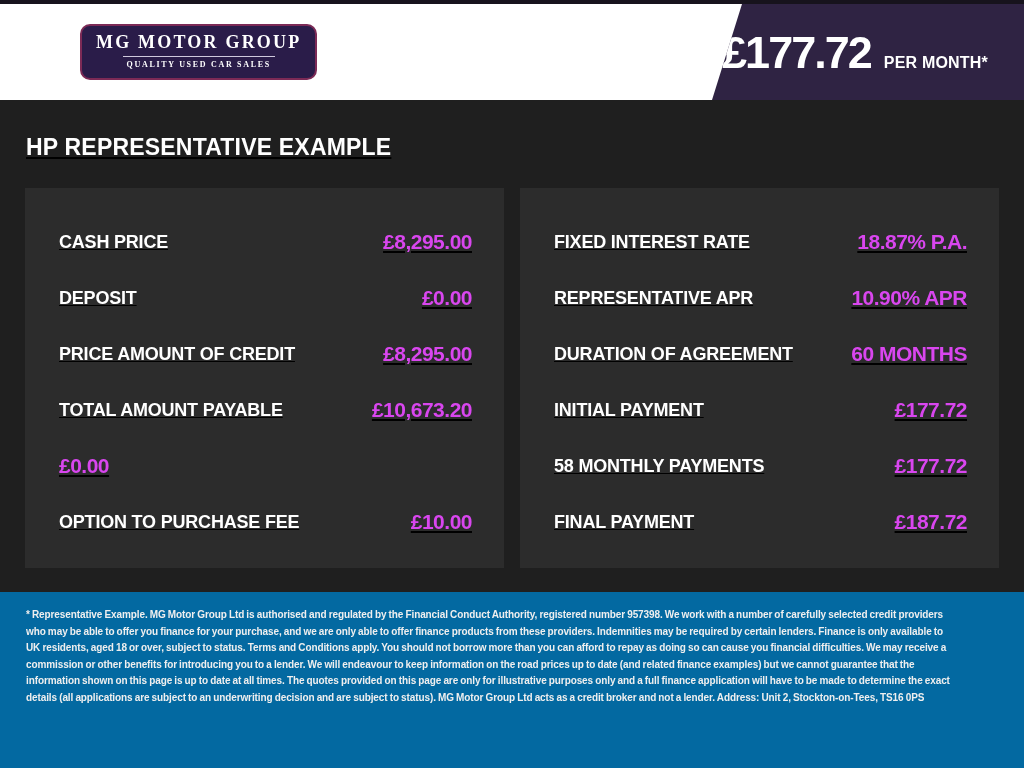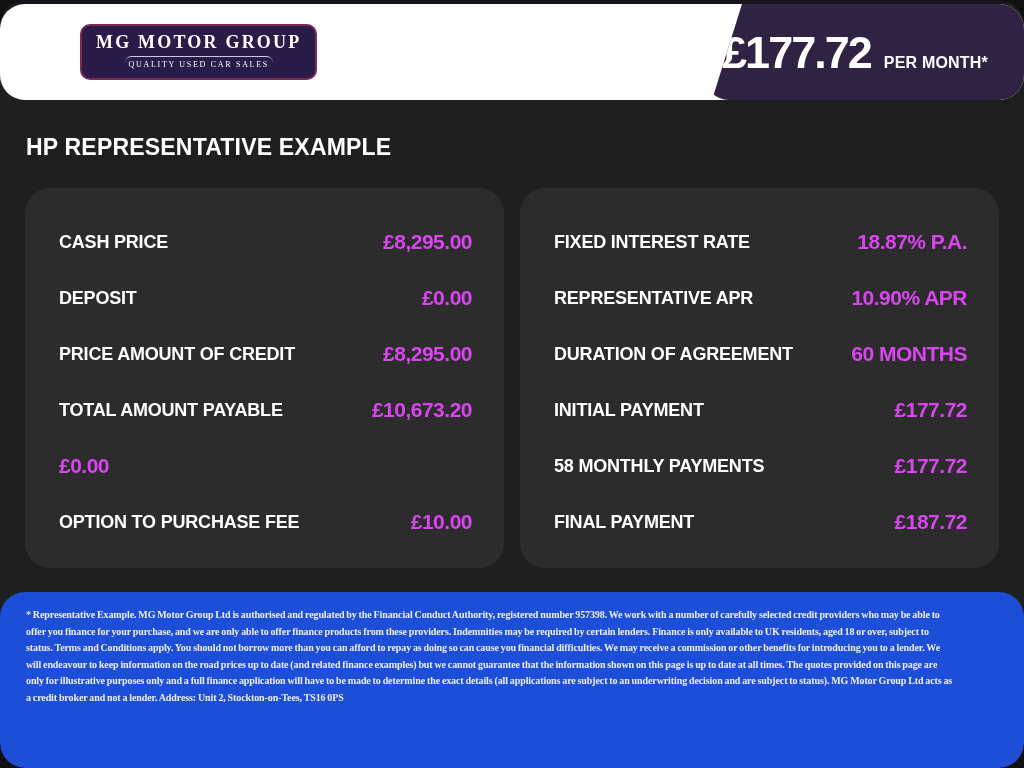--- a/index.html
+++ b/index.html
@@ -1,15 +1,15 @@
 <!DOCTYPE html>
 <html><head>
 <meta charset="utf-8">
 <style>
-  * { margin: 0; padding: 0; box-sizing: border-box; border-radius: 25px; }
+  * { margin: 0; padding: 0; box-sizing: border-box; }
   html, body { background: #111; }
   body { font-family: "Liberation Sans", sans-serif; }
 
   .page {
     width: 1024px; height: 768px;
     margin: 0 auto;
     background: #1f1f1f;
     display: flex; flex-direction: column;
     overflow: hidden;
     position: relative;
@@ -36,21 +36,21 @@
     font-family: "Liberation Serif", serif;
     font-weight: 700; font-size: 18px;
     letter-spacing: 2.2px; color: #ffffff;
     white-space: nowrap;
   }
   .logo-tagline {
     display: inline-block;
     border-top: 1px solid #cfc9dd;
     margin-top: 1px; padding: 3px 4px 0 4px;
     font-family: "Liberation Serif", serif;
-    font-weight: 400; font-size: 8px;
+    font-weight: 700; font-size: 8px;
     letter-spacing: 1.7px; color: #ffffff;
     white-space: nowrap;
   }
   .price-banner {
     position: absolute; top: 0; right: 0;
     height: 100%; width: 320px;
     background: #2f2343;
     clip-path: polygon(38px 0, 100% 0, 100% 100%, 8px 100%);
     display: flex; align-items: center; justify-content: flex-end;
     padding-right: 36px;
@@ -60,21 +60,21 @@
     color: #ffffff; font-weight: 700;
     font-size: 45px; letter-spacing: -2px;
     line-height: 1;
   }
   .price-period {
     color: #ffffff; font-weight: 700;
     font-size: 16px; letter-spacing: 0.2px;
   }
 
   
-  .main { flex: 1 1 auto; background: #1f1f1f; }
+  .main { flex: 1 1 auto; background: #1f1f1f; text-decoration: underline; }
   .page-title {
     color: #ffffff; font-weight: 700;
     font-size: 23px; letter-spacing: 0.2px;
     padding: 34px 0 0 26px;
   }
   .panels {
     display: flex; gap: 16px;
     margin: 27px 25px 0 25px;
   }
   .panel {
@@ -96,24 +96,23 @@
   .row-value {
     color: #d946ef; font-weight: 700;
     font-size: 21px; letter-spacing: -0.5px;
     white-space: nowrap; text-align: right;
   }
 
   
   .disclaimer {
     flex: 0 0 auto;
     height: 176px;
-    background: #1d4ed8;
+    background: #0369a1;
     margin-top: 22px;
     padding: 15px 26px 0 26px;
-    font-family: Liberation Serif, serif;
   }
   .disclaimer-text {
     color: #efefef; font-weight: 700;
     font-size: 10px; line-height: 16.5px;
     letter-spacing: -0.1px; word-spacing: -0.5px;
     max-width: 930px;
   }
 </style>
 </head>
 <body>

